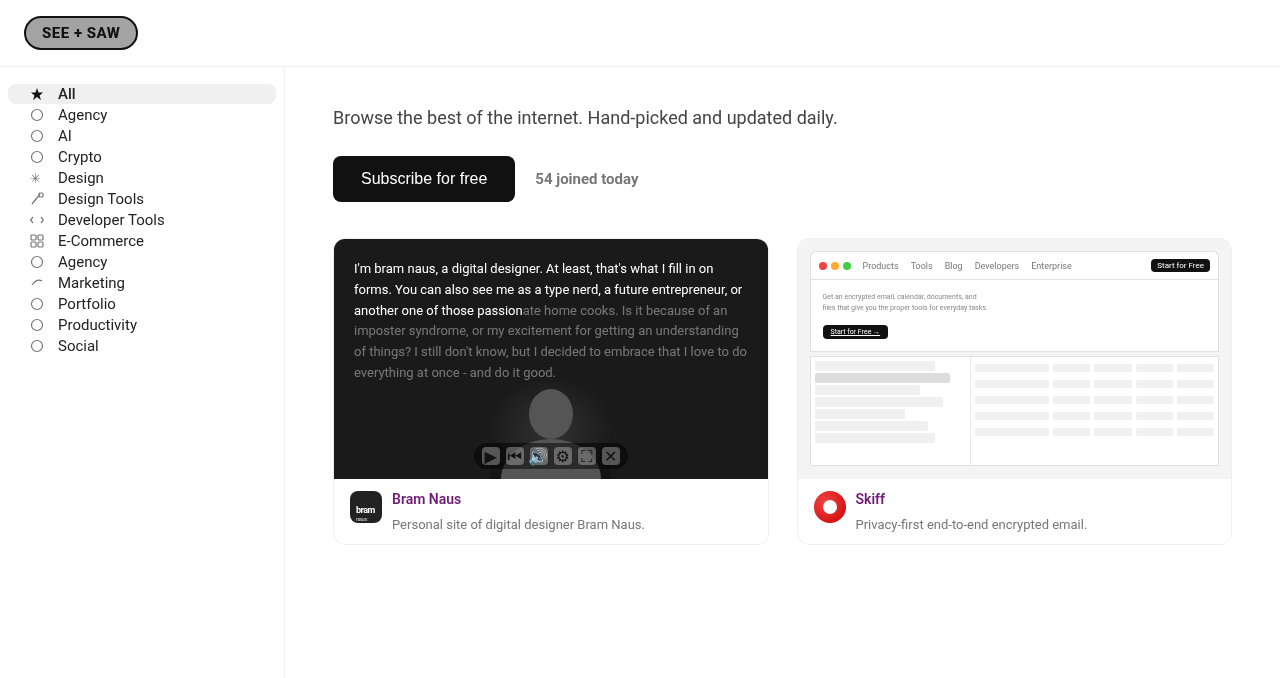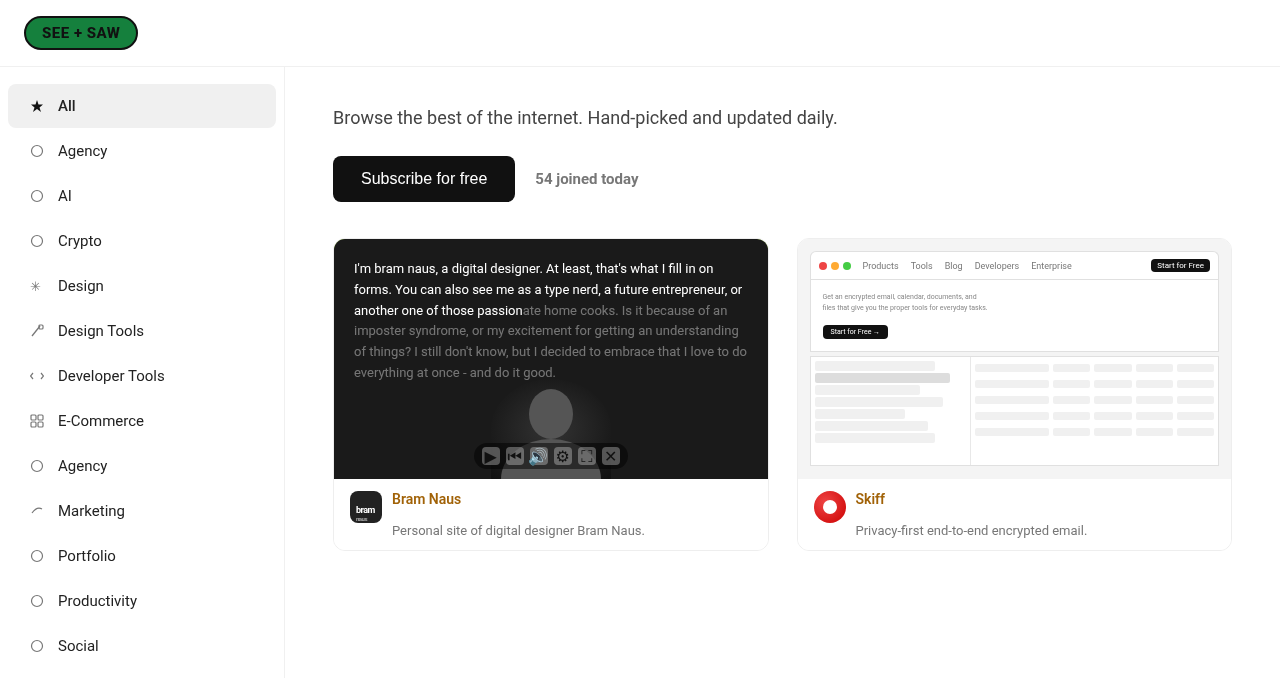--- a/index.html
+++ b/index.html
@@ -15,21 +15,21 @@
     }
 
     
     .header {
       padding: 16px 24px;
       border-bottom: 1px solid #f0f0f0;
       display: flex;
       align-items: center;
     }
     .logo {
-      background: #15803d;
+      background: #a3a3a3;
       border: 2px solid #111;
       border-radius: 50px;
       padding: 6px 16px;
       font-weight: 800;
       font-size: 15px;
       letter-spacing: 0.5px;
       display: inline-flex;
       align-items: center;
       gap: 2px;
     }
@@ -46,21 +46,21 @@
       width: 285px;
       border-right: 1px solid #f0f0f0;
       padding: 16px 0;
       overflow-y: auto;
       flex-shrink: 0;
     }
     .sidebar-item {
       display: flex;
       align-items: center;
       gap: 12px;
-      padding: 13px 20px;
+      padding: 1px 20px;
       cursor: pointer;
       border-radius: 8px;
       margin: 1px 8px;
       font-size: 15px;
       color: #222;
       transition: background 0.15s;
     }
     .sidebar-item.active {
       background: #f0f0f0;
       font-weight: 500;
@@ -258,20 +258,21 @@
       line-height: 1.5;
       margin-bottom: 6px;
     }
     .skiff-hero-btn {
       background: #111;
       color: #fff;
       font-size: 7px;
       padding: 3px 8px;
       border-radius: 4px;
       display: inline-block;
+      text-decoration: underline;
     }
     .skiff-table-area {
       background: #fff;
       border: 1px solid #e0e0e0;
       display: grid;
       grid-template-columns: 160px 1fr;
       height: 110px;
     }
     .skiff-sidebar-mini {
       border-right: 1px solid #e8e8e8;
@@ -324,22 +325,22 @@
       align-items: center;
       justify-content: center;
       background: #f0f0f0;
     }
     .card-info {
       flex: 1;
     }
     .card-name {
       font-size: 14px;
       font-weight: 600;
-      color: #a16207;
-      margin-bottom: 16px;
+      color: #701a75;
+      margin-bottom: 10px;
     }
     .card-desc {
       font-size: 13px;
       color: #777;
     }
 
     
     .bram-logo {
       font-size: 8px;
       font-weight: 700;

